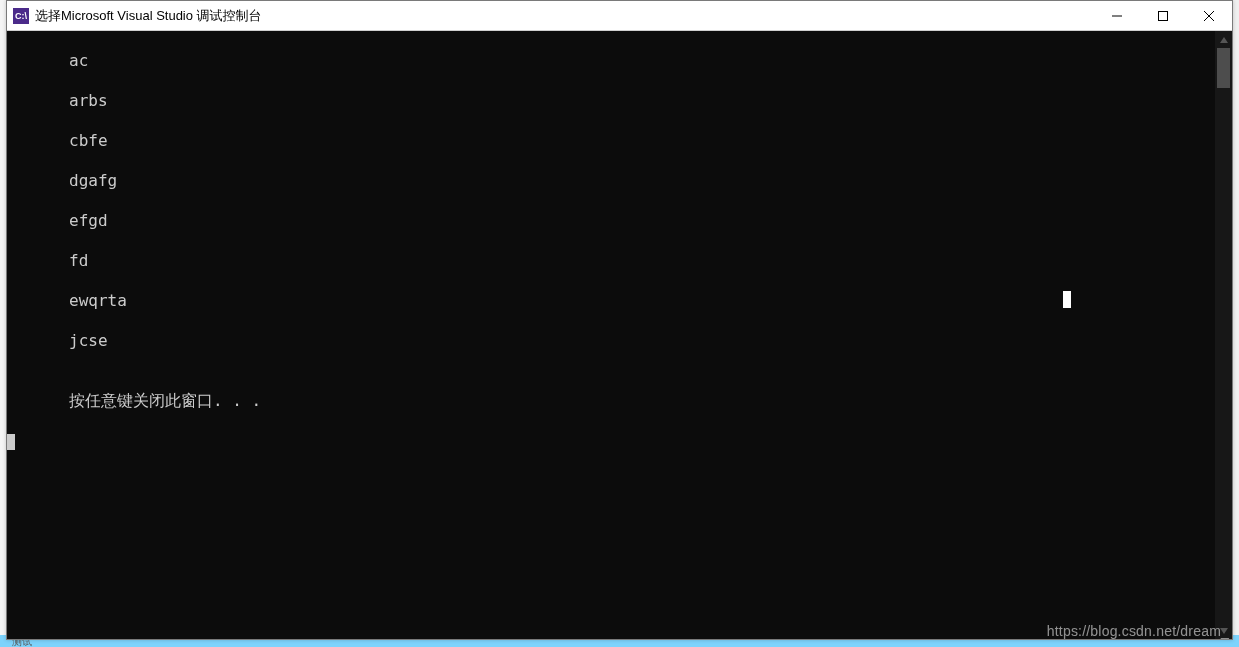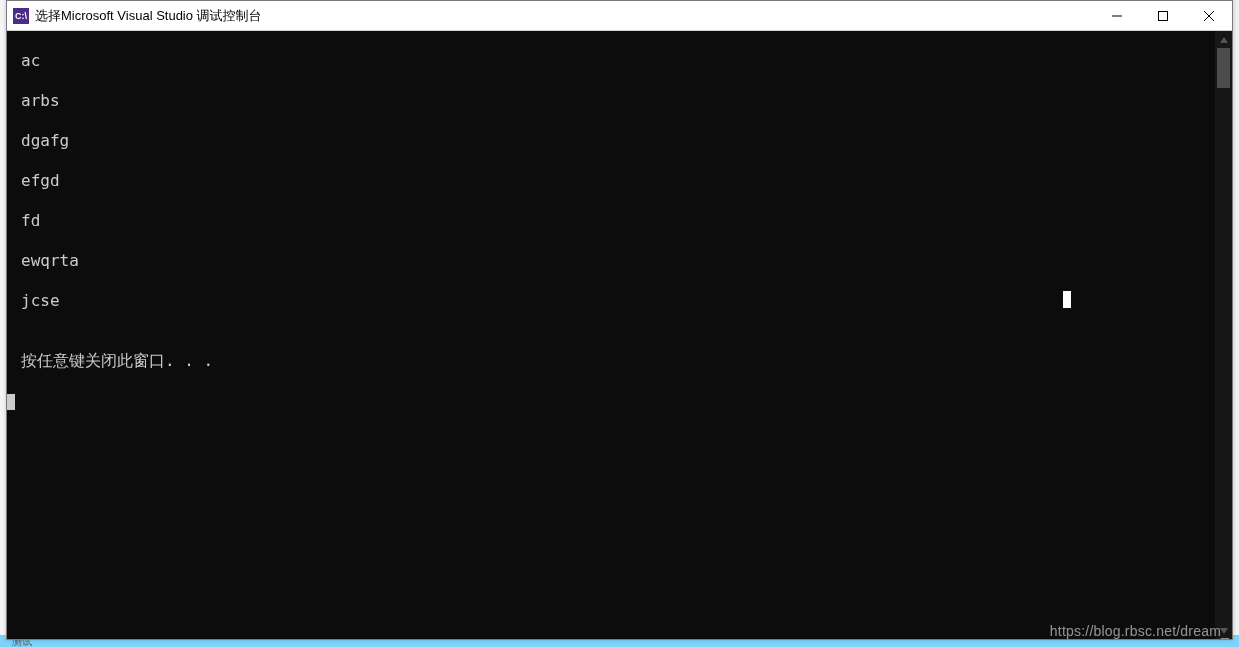--- a/index.html
+++ b/index.html
@@ -75,21 +75,21 @@
       background: #0c0c0c;
       color: #cccccc;
       font-family: "NSimSun", "SimSun", "Consolas", monospace;
       font-size: 16px;
       line-height: 20px;
       padding: 0 0 0 0;
       white-space: pre;
       overflow: hidden;
       position: relative;
     }
-    .console-line { padding-left: 14px; }
+    .console-line { padding-left: 14px; margin-left: 48px; }
     .cursor {
       display: inline-block;
       width: 8px;
       height: 16px;
       background: #cccccc;
       vertical-align: text-bottom;
     }
     .block-caret {
       position: absolute;
       width: 8px;
@@ -183,20 +183,21 @@
             <line x1="10" y1="0" x2="0" y2="10" stroke="currentColor" stroke-width="1"></line>
           </svg>
       </button>
     </div>
   </div>
 
   <div class="client-area">
     <div class="console">
 <div class="console-line">ac</div>
 <div class="console-line">arbs</div>
+<div class="console-line">cbfe</div>
 <div class="console-line">dgafg</div>
 <div class="console-line">efgd</div>
 <div class="console-line">fd</div>
 <div class="console-line">ewqrta</div>
 <div class="console-line">jcse</div>
 <div class="console-line"></div>
 <div class="console-line">按任意键关闭此窗口. . .</div>
 <span class="cursor"></span>
       <span class="block-caret" style="left:1056px; top:260px;"></span>
     </div>
@@ -212,13 +213,13 @@
       </div>
       <div class="scrollbar-btn">
         <svg viewBox="0 0 8 8">
             <polygon points="0,1 8,1 4,7" fill="currentColor"></polygon>
           </svg>
       </div>
     </div>
   </div>
 </div>
 
-<div class="watermark">https://blog.rbsc.net/dream_</div>
+<div class="watermark">https://blog.csdn.net/dream_</div>
 
 </body></html>

